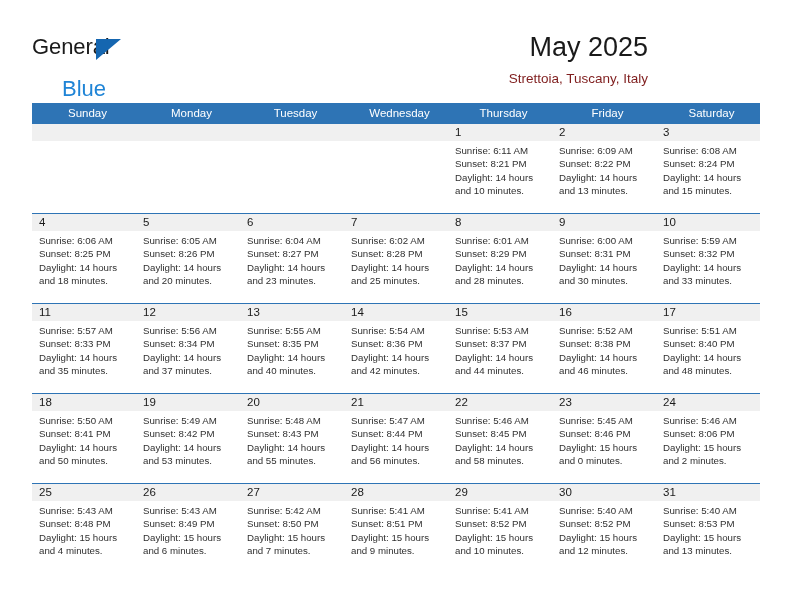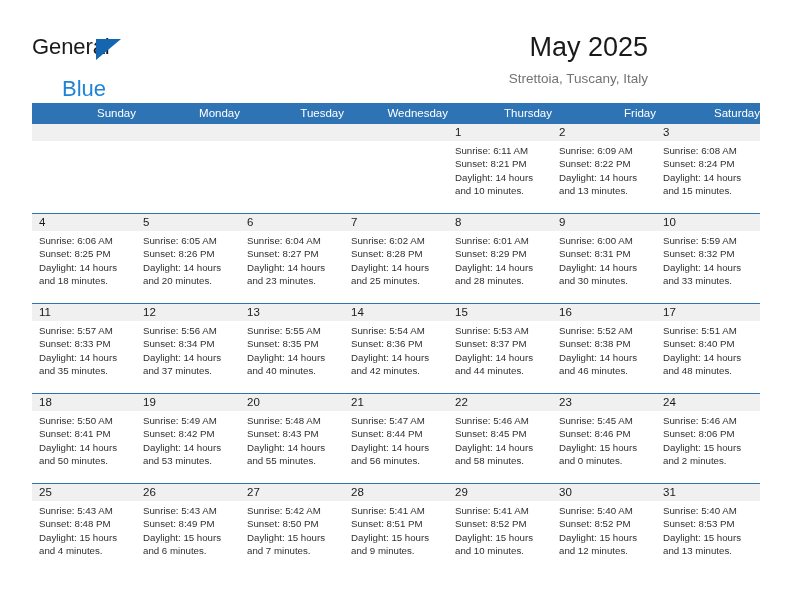--- a/index.html
+++ b/index.html
@@ -70,21 +70,21 @@
   }
   .cal-title {
     font-size: 27px;
     color: #1a1a1a;
     line-height: 34px;
     white-space: nowrap;
   }
   .cal-subtitle {
     margin-top: 6px;
     font-size: 13.5px;
-    color: #737373;
+    color: #7f1d1d;
     line-height: 18px;
     white-space: nowrap;
     margin-left: 20px;
   }
 
   
   .calendar {
     position: absolute;
     left: 32px;
     top: 103px;
@@ -92,21 +92,21 @@
     border-collapse: collapse;
     table-layout: fixed;
   }
   .calendar col { width: 104px; }
 
   thead th {
     background: #2e74b5;
     color: #ffffff;
     font-size: 11.5px;
     font-weight: normal;
-    text-align: right;
+    text-align: center;
     padding: 5px 0 5px 7px;
     height: 21px;
     line-height: 11px;
   }
 
   tbody tr.week-row > td {
     vertical-align: top;
     padding: 0;
     border-top: 1.3px solid #2e74b5;
   }

